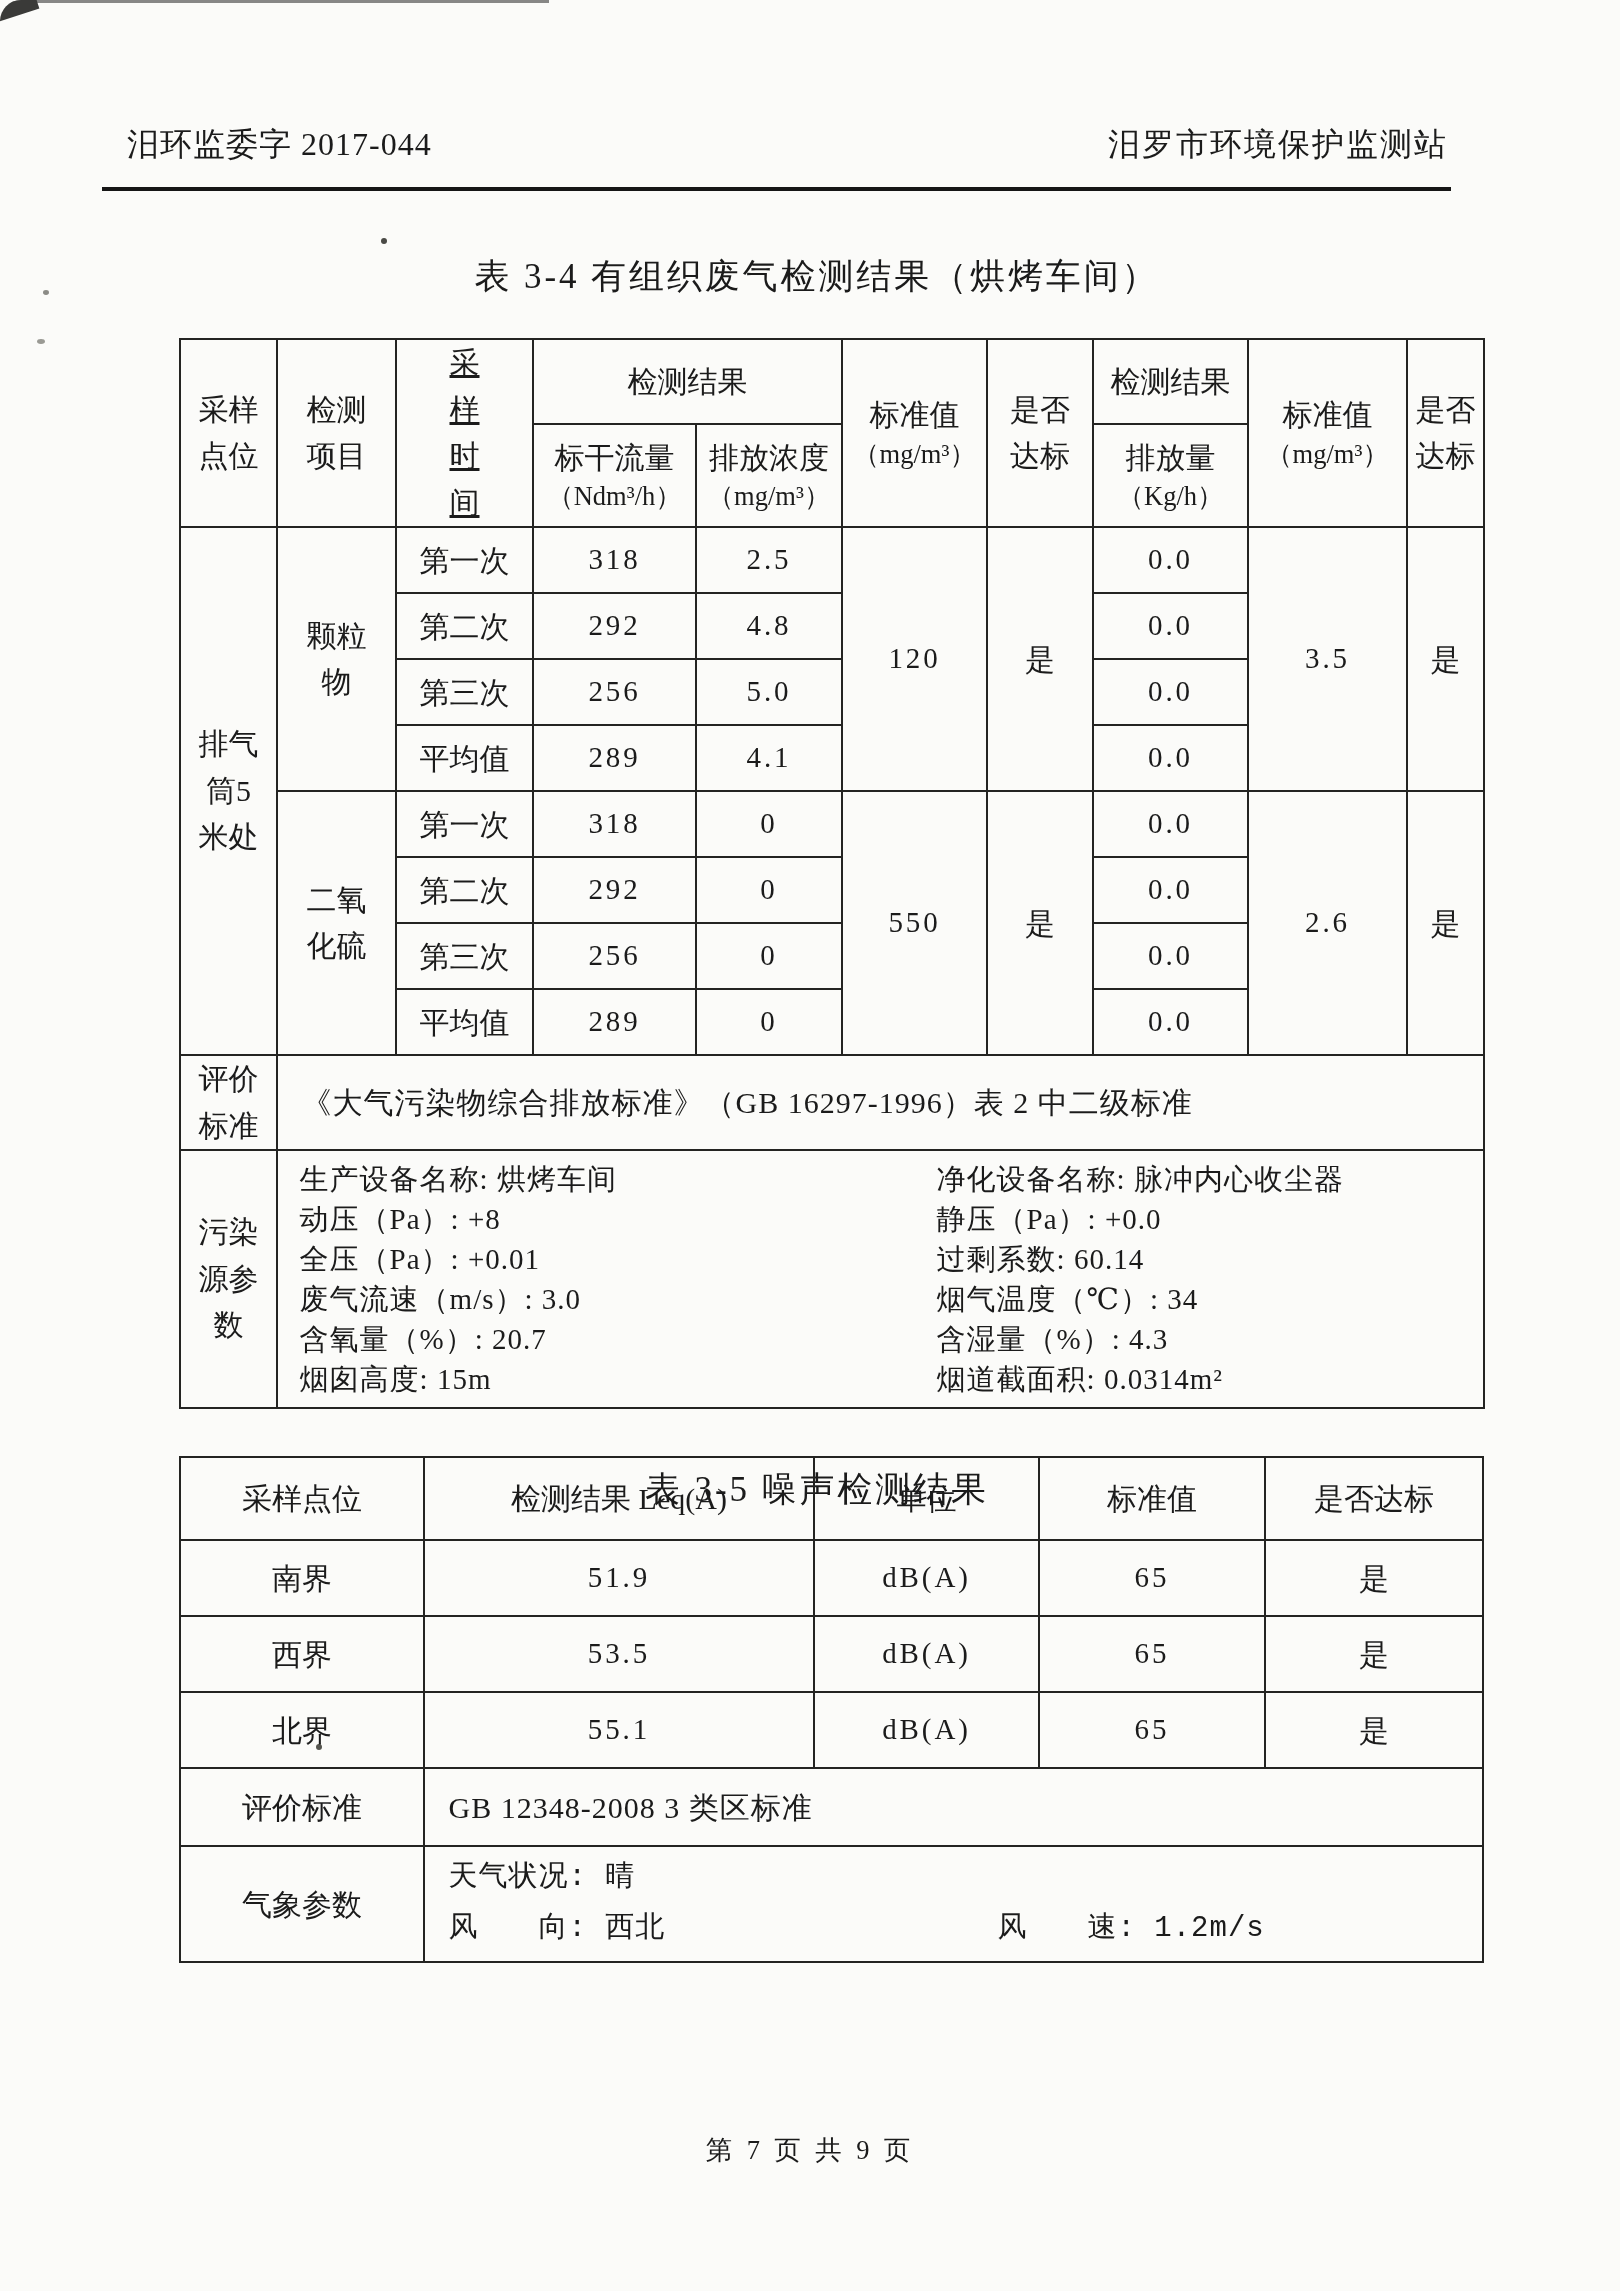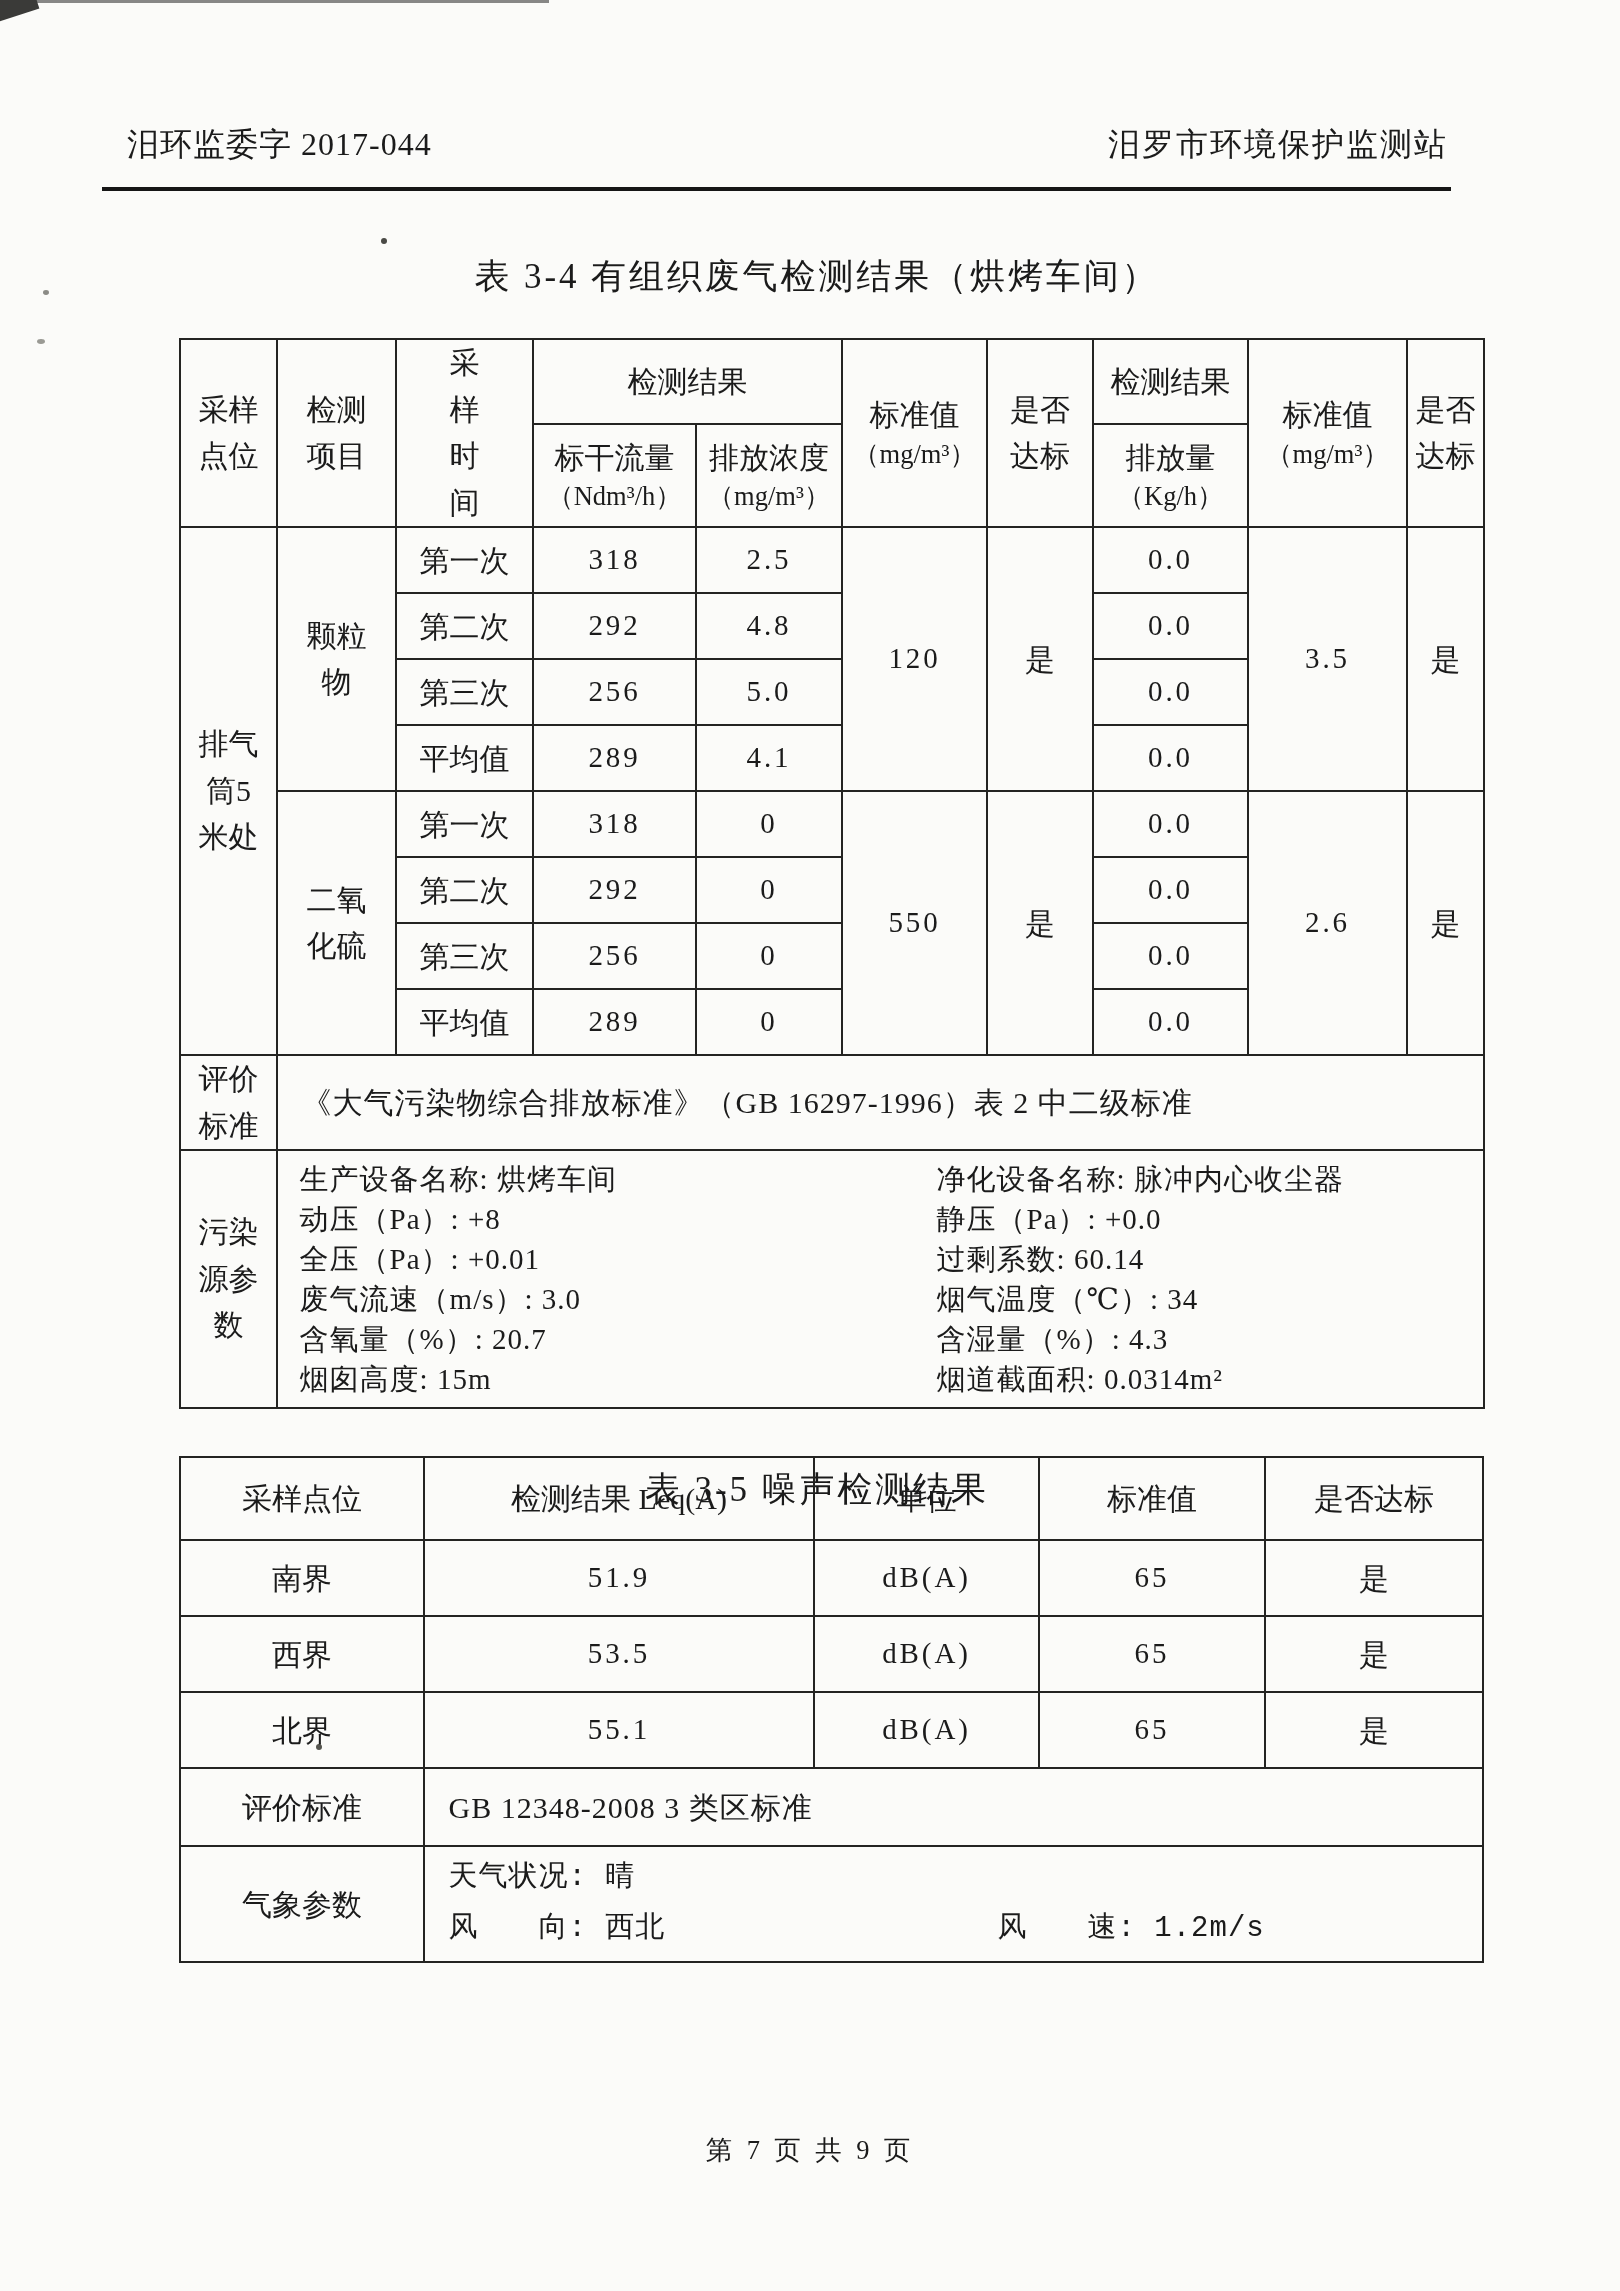--- a/index.html
+++ b/index.html
@@ -3,21 +3,21 @@
 <meta charset="utf-8">
 <style>
   html,body{margin:0;padding:0;}
   body{
     width:1620px;height:2292px;position:relative;
     background:#fbfbf9;
     font-family:"Liberation Serif","DejaVu Serif",serif;
     color:#1b1b1b;
     -webkit-font-smoothing:antialiased;
   }
-  .page{position:absolute;inset:0;overflow:hidden;}
+  .page{position:absolute;inset:0;overflow:hidden;border-radius:21px;}
   
   .edge-top{position:absolute;top:0;left:0;width:549px;height:2.9px;background:rgba(40,40,40,.55);}
   .corner-wedge{position:absolute;top:-5.9px;left:-7.8px;width:45px;height:21.6px;background:#3a3a38;transform:rotate(-18deg);}
   .artifact{position:absolute;background:#8b8b86;border-radius:50%;}
   .a1{left:43px;top:290px;width:5.9px;height:4.9px;}
   .a2{left:37px;top:339px;width:7.8px;height:4.9px;background:#9a9a94;}
   .a3{left:381px;top:238px;width:5.9px;height:5.9px;background:#4a4a46;}
   .a4{left:316px;top:1744px;width:5.9px;height:5.9px;background:#55554f;}
 
   .doc-header{position:absolute;top:123px;left:0;width:100%;font-size:32px;}
@@ -34,21 +34,21 @@
   table{border-width:2.9px;}
   td{text-align:center;vertical-align:middle;font-size:30px;padding:0;line-height:1.5;overflow:hidden;}
   .t1{top:338px;width:1304px;}
   .t2{top:1456px;width:1304px;}
 
   .num{font-size:29px;letter-spacing:2.9px;}
   .unit{display:block;font-size:26.5px;letter-spacing:0;line-height:1.35;}
   .hline{display:block;line-height:1.45;}
   .wrap2{padding:0 13.7px;line-height:1.55;}
   .wrapc2{padding:0 25px;line-height:1.55;}
-  .wrapc3{padding:0 46px;line-height:1.55;}
+  .wrapc3{padding:0 46px;line-height:1.55;text-decoration:underline;}
   .wrapc7{padding:0 17.6px;line-height:1.55;}
   .wrapc10{padding:0 2px;line-height:1.55;}
 
   .left-text{text-align:left;padding-left:23.5px;letter-spacing:1px;}
   .params-cell{text-align:left;vertical-align:middle;}
   .params-wrap{display:flex;padding:7.8px 0 7.8px 21.6px;}
   .params-col{display:flex;flex-direction:column;gap:0;}
   .params-col div{font-size:29px;line-height:1.38;letter-spacing:1px;white-space:nowrap;}
   .params-left{width:637px;}
   .weather-cell{text-align:left;padding-left:23.5px;}

